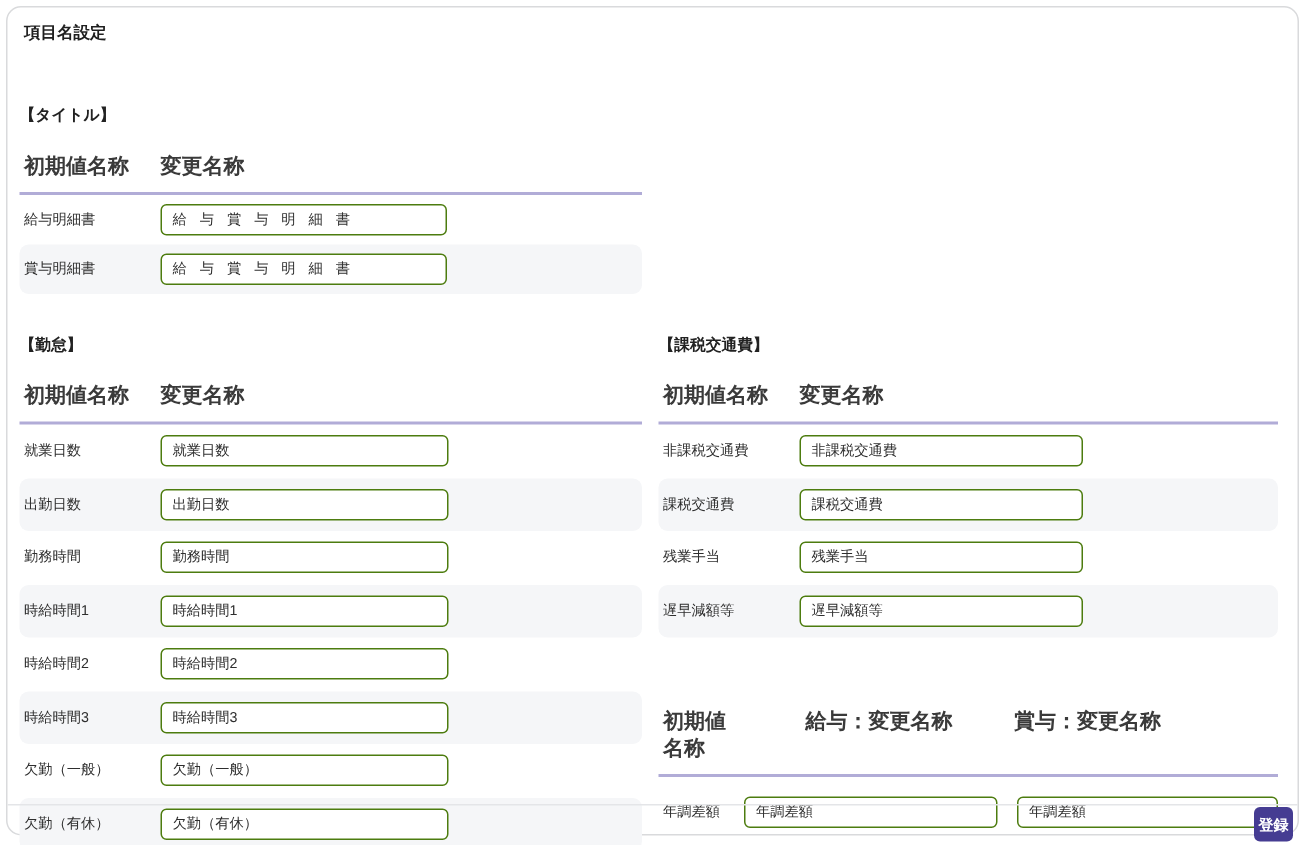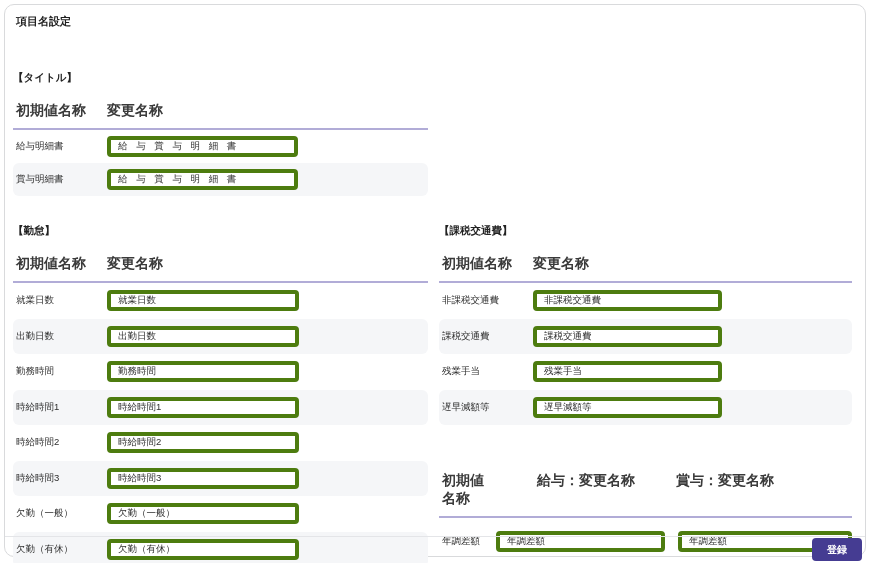--- a/index.html
+++ b/index.html
@@ -23,31 +23,31 @@
   #sec-kojo .h-salary { width:180px; flex:none;text-align:center; }
 
   .trow { display:flex; align-items:center; height:35.5px; padding-left:3px; }
   .trow:nth-child(even) { background:#f5f6f8; border-radius:6px; }
   #sec-title .trow { height:33px; }
   #sec-kojo .trow { height:48px; border-bottom:1px solid #e8e9ec; border-radius:0; }
 
   .rlabel { width:91px; flex:none; font-size:9.5px; color:#2e2e2e; }
   #sec-kojo .rlabel { width:54px; }
 
-  .tinput { height:21px; width:189px; background:#fff; border:4px solid #4d7c0f;
+  .tinput { height:21px; width:189px; background:#fff; border:1px solid #4d7c0f;
             border-radius:4px; padding:0 7px; font-size:9.5px; color:#2e2e2e;
             font-family:inherit; outline:none; }
   #sec-title .tinput  { width:191px; letter-spacing:3px; }
   #sec-kintai .tinput { width:192px; }
   #sec-kojo .tinput-salary { width:170px; margin-right:13px; }
   #sec-kojo .tinput-bonus  { width:175px; }
 
   .footer-divider { position:absolute; left:0; top:531px; width:860px; height:1px;
                     background:#e4e5e8; }
-  .submit-button { position:absolute; right:3px; top:533px; height:23px; padding:0 15px;
+  .submit-button { position:absolute; right:3px; top:533px; height:23px; padding:0 3px;
                    background:#453c92; color:#ffffff; font-size:10px; font-weight:700;
                    border:none; border-radius:4px; font-family:inherit; cursor:pointer; }
 </style>
 </head>
 <body>
 
 <div class="page">
 
   <div class="page-title">項目名設定</div>
 

